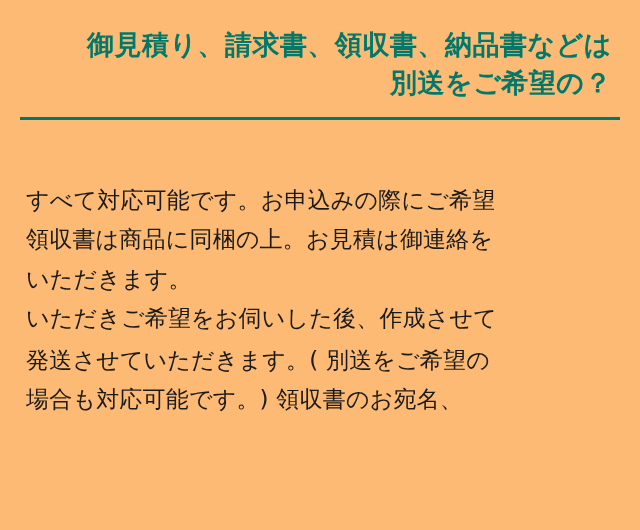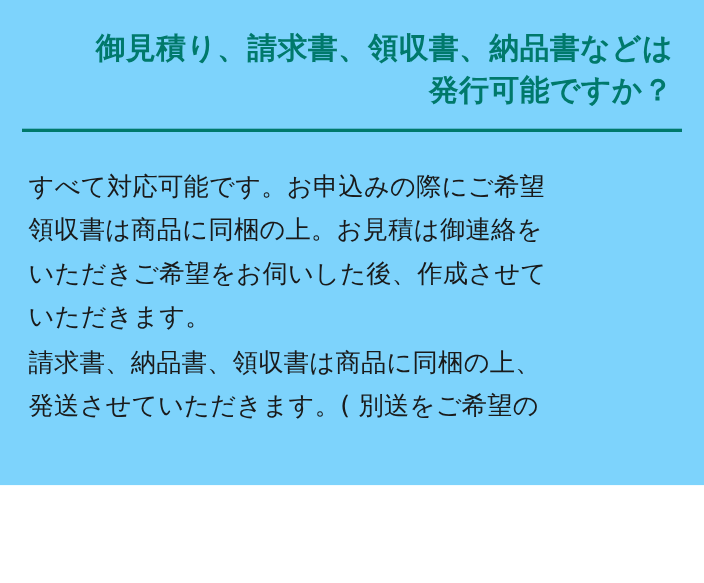--- a/index.html
+++ b/index.html
@@ -9,23 +9,23 @@
   body {
     width: 640px;
     height: 530px;
     background: #ffffff;
     font-family: "DejaVu Sans", sans-serif;
     overflow: hidden;
   }
   .page {
     position: relative;
     width: 640px;
-    height: 441px;
+    height: 530px;
     box-sizing: border-box;
-    background: #7dd3fc;
+    background: #fdba74;
   }
   .headline {
     padding: 26px 28px 0 28px;
     color: #00796b;
     font-size: 27px;
     font-weight: bold;
     line-height: 1.42;
     letter-spacing: 0.5px;
     text-align: right;
   }
@@ -37,50 +37,51 @@
     margin: 14px 20px 0 20px;
     height: 3px;
     background: #00796b;
   }
   .body-copy {
     padding: 31px 26px 0 26px;
     color: #1a1a1a;
     font-size: 23px;
     line-height: 1.72;
     letter-spacing: 0.2px;
+    margin-top: 30px;
   }
   .body-copy .para {
     margin: 0;
   }
   .body-copy .para + .para {
     margin-top: 2px;
   }
   .body-copy .line {
     display: block;
     white-space: nowrap;
   }
 </style>
 </head>
 <body>
 
 <div class="page">
 
   <div class="headline">
     <span class="line">御見積り、請求書、領収書、納品書などは</span>
-    <span class="line">発行可能ですか？</span>
+    <span class="line">別送をご希望の？</span>
   </div>
 
   <div class="divider"></div>
 
   <div class="body-copy">
     <p class="para">
       <span class="line">すべて対応可能です。お申込みの際にご希望</span>
       <span class="line">領収書は商品に同梱の上。お見積は御連絡を</span>
+      <span class="line">いただきます。</span>
       <span class="line">いただきご希望をお伺いした後、作成させて</span>
-      <span class="line">いただきます。</span>
     </p>
     <p class="para">
-      <span class="line">請求書、納品書、領収書は商品に同梱の上、</span>
       <span class="line">発送させていただきます。( 別送をご希望の</span>
+      <span class="line">場合も対応可能です。) 領収書のお宛名、</span>
     </p>
   </div>
 
 </div>
 
 </body></html>

